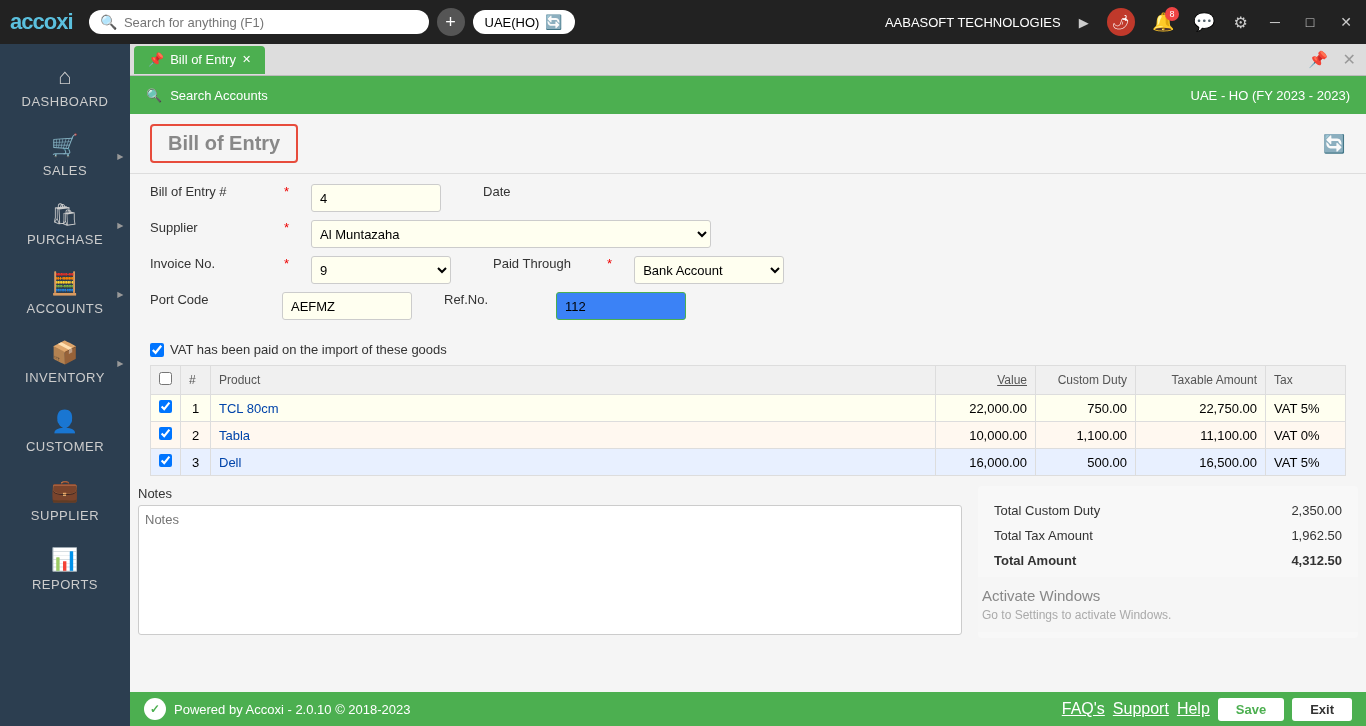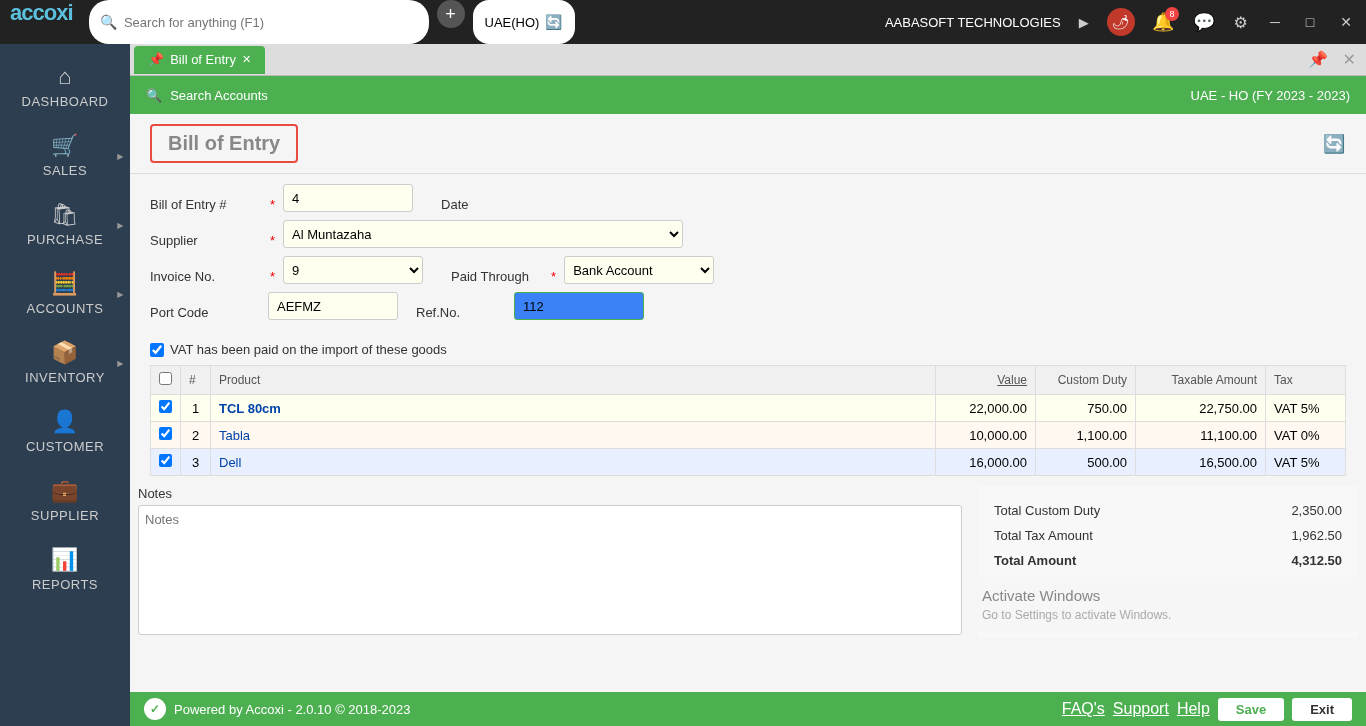--- a/index.html
+++ b/index.html
@@ -1,20 +1,20 @@
 <!DOCTYPE html>
 <html><head>
   <meta charset="utf-8">
   <style>
     * { box-sizing: border-box; margin: 0; padding: 0; font-family: Arial, sans-serif; font-size: 13px; }
     body { background: #e8e8e8; overflow: hidden; width: 1366px; height: 726px; }
 
     
     .topbar {
-      display: flex; background: #222; height: 44px; padding: 0 10px; gap: 8px;
+      display: flex; align-items: center; background: #222; height: 44px; padding: 0 10px; gap: 8px;
     }
     .logo { color: #5bc0de; font-size: 22px; font-weight: bold; letter-spacing: -1px; margin-right: 8px; }
     .search-bar {
       display: flex; align-items: center; background: #fff; border-radius: 20px; padding: 4px 12px; width: 340px; gap: 6px;
     }
     .search-bar input { border: none; outline: none; font-size: 13px; width: 280px; }
     .search-icon { color: #888; font-size: 14px; }
     .add-btn {
       background: #555; color: #fff; border: none; border-radius: 50%; width: 28px; height: 28px;
       font-size: 18px; cursor: pointer; display: flex; align-items: center; justify-content: center;
@@ -75,21 +75,21 @@
       padding: 10px 20px; background: #f5f5f5; border-bottom: 1px solid #ddd;
     }
     .boe-title {
       font-size: 20px; font-weight: bold; color: #888;
       border: 2px solid #e74c3c; padding: 6px 16px; border-radius: 4px;
     }
     .refresh-btn2 { font-size: 18px; color: #aaa; cursor: pointer; background: none; border: none; }
 
     
     .form-section { padding: 10px 20px; background: #f5f5f5; }
-    .form-row { display: flex; align-items: flex-end; margin-bottom: 8px; gap: 8px; }
+    .form-row { display: flex; align-items: flex-start; margin-bottom: 8px; gap: 22px; }
     .form-label { min-width: 110px; font-size: 13px; color: #333; }
     .required { color: #e00; margin-left: 2px; }
     .form-input {
       height: 28px; border: 1px solid #ccc; border-radius: 3px; padding: 0 8px; font-size: 13px;
       background: #fffff0; outline: none;
     }
     .form-input.medium { width: 130px; }
     .form-select {
       height: 28px; border: 1px solid #ccc; border-radius: 3px; padding: 0 4px; font-size: 13px;
       background: #fffff0; outline: none; cursor: pointer;
@@ -305,21 +305,21 @@
               <th class="th-val" style="text-align:right;">Value</th>
               <th class="th-duty" style="text-align:right;">Custom Duty</th>
               <th class="th-tax-amt" style="text-align:right;">Taxable Amount</th>
               <th class="th-tax">Tax</th>
             </tr>
           </thead>
           <tbody>
             <tr class="row-odd">
               <td class="center"><input type="checkbox" checked="" style=""></td>
               <td class="center">1</td>
-              <td style="color:#0044aa;font-weight:bold;">TCL 80cm</td>
+              <td style="color:#0044aa;">TCL 80cm</td>
               <td class="num">22,000.00</td>
               <td class="num">750.00</td>
               <td class="num">22,750.00</td>
               <td>VAT 5%</td>
             </tr>
             <tr class="row-even">
               <td class="center"><input type="checkbox" checked="" style=""></td>
               <td class="center">2</td>
               <td style="color:#0044aa;">Tabla</td>
               <td class="num">10,000.00</td>

